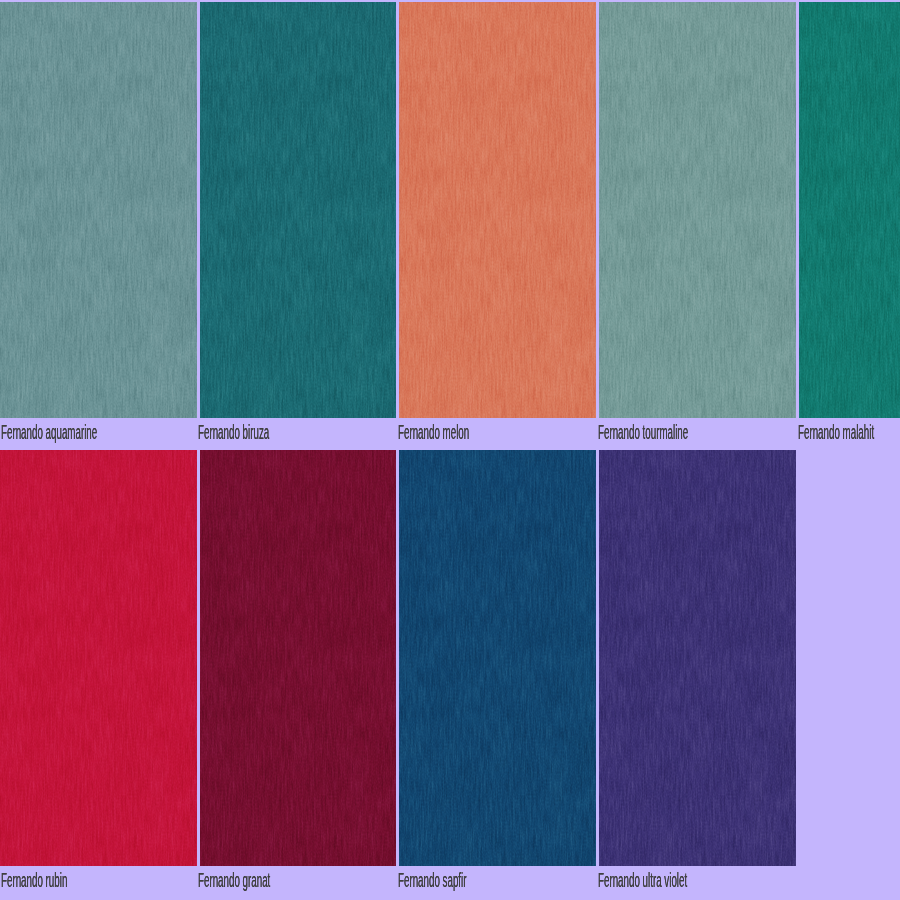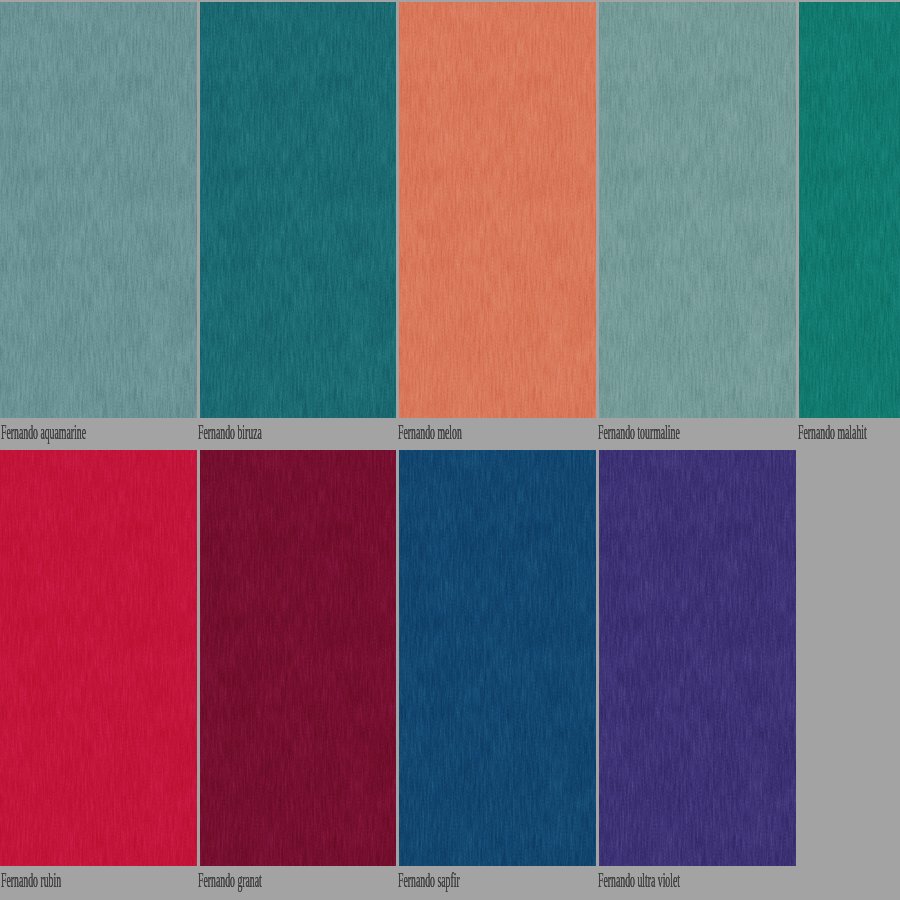--- a/index.html
+++ b/index.html
@@ -32,21 +32,21 @@
       <feTurbulence type="fractalNoise" baseFrequency="0.8 0.5" numOctaves="1" seed="23" result="n"></feTurbulence>
       <feColorMatrix in="n" type="matrix" values="0 0 0 0.20 0.40  0 0 0 0.20 0.40  0 0 0 0.20 0.40  0 0 0 0 1"></feColorMatrix>
     </filter>
     <filter id="fmottle" x="0" y="0" width="100%" height="100%" color-interpolation-filters="sRGB">
       <feTurbulence type="fractalNoise" baseFrequency="0.035 0.025" numOctaves="4" seed="5" result="n"></feTurbulence>
       <feColorMatrix in="n" type="matrix" values="0 0 0 0.11 0.445  0 0 0 0.11 0.445  0 0 0 0.11 0.445  0 0 0 0 1"></feColorMatrix>
     </filter>
   </defs>
 </svg>
 
-<div class="sheet" id="sheet" style="background: #a3a3a3; font-family: Liberation Serif, serif;">
+<div class="sheet" id="sheet" style="background: #c4b5fd;">
 
   <div class="swatch-row" id="row-0" style="top: 2px; height: 416px;">
       <div class="swatch" style="left: 0px; width: 197px; height: 416px;">
     <div class="lay base" style="background: rgb(107, 147, 150);"></div>
     <div class="lay mottle">
       <svg preserveAspectRatio="none">
             <rect width="100%" height="100%" filter="url(#fmottle)"></rect>
           </svg>
     </div>
     <div class="lay thread">

